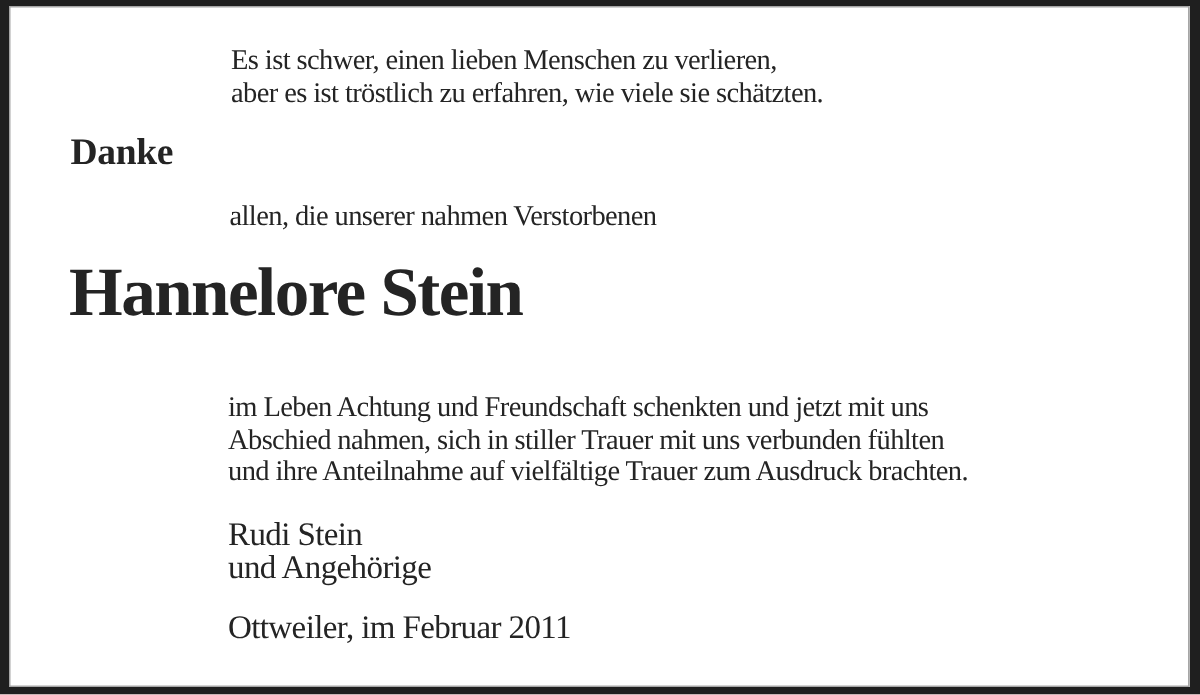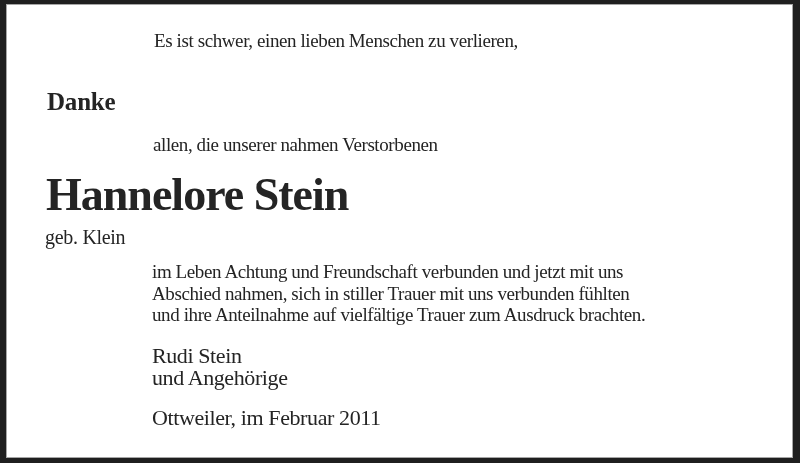--- a/index.html
+++ b/index.html
@@ -107,32 +107,32 @@
 </style>
 </head>
 <body style="background: rgb(255, 255, 255);">
 
 <div class="stage">
   <div class="notice">
     <div class="inner">
 
       <p class="intro">
         <span class="line">Es ist schwer, einen lieben Menschen zu verlieren,</span>
+        <span class="line">aber es ist tröstlich zu erfahren, wie viele sie schätzten.</span>
       </p>
 
       <h2 class="danke">Danke</h2>
 
       <p class="allen">allen, die unserer nahmen Verstorbenen</p>
 
       <h1 class="name">Hannelore Stein</h1>
 
-      <p class="geb">geb. Klein</p>
 
       <p class="bodytext">
-        <span class="line">im Leben Achtung und Freundschaft verbunden und jetzt mit uns</span>
+        <span class="line">im Leben Achtung und Freundschaft schenkten und jetzt mit uns</span>
         <span class="line">Abschied nahmen, sich in stiller Trauer mit uns verbunden fühlten</span>
         <span class="line">und ihre Anteilnahme auf vielfältige Trauer zum Ausdruck brachten.</span>
       </p>
 
       <p class="signature">
         <span class="line">Rudi Stein</span>
         <span class="line">und Angehörige</span>
       </p>
 
       <p class="date">Ottweiler, im Februar 2011</p>

